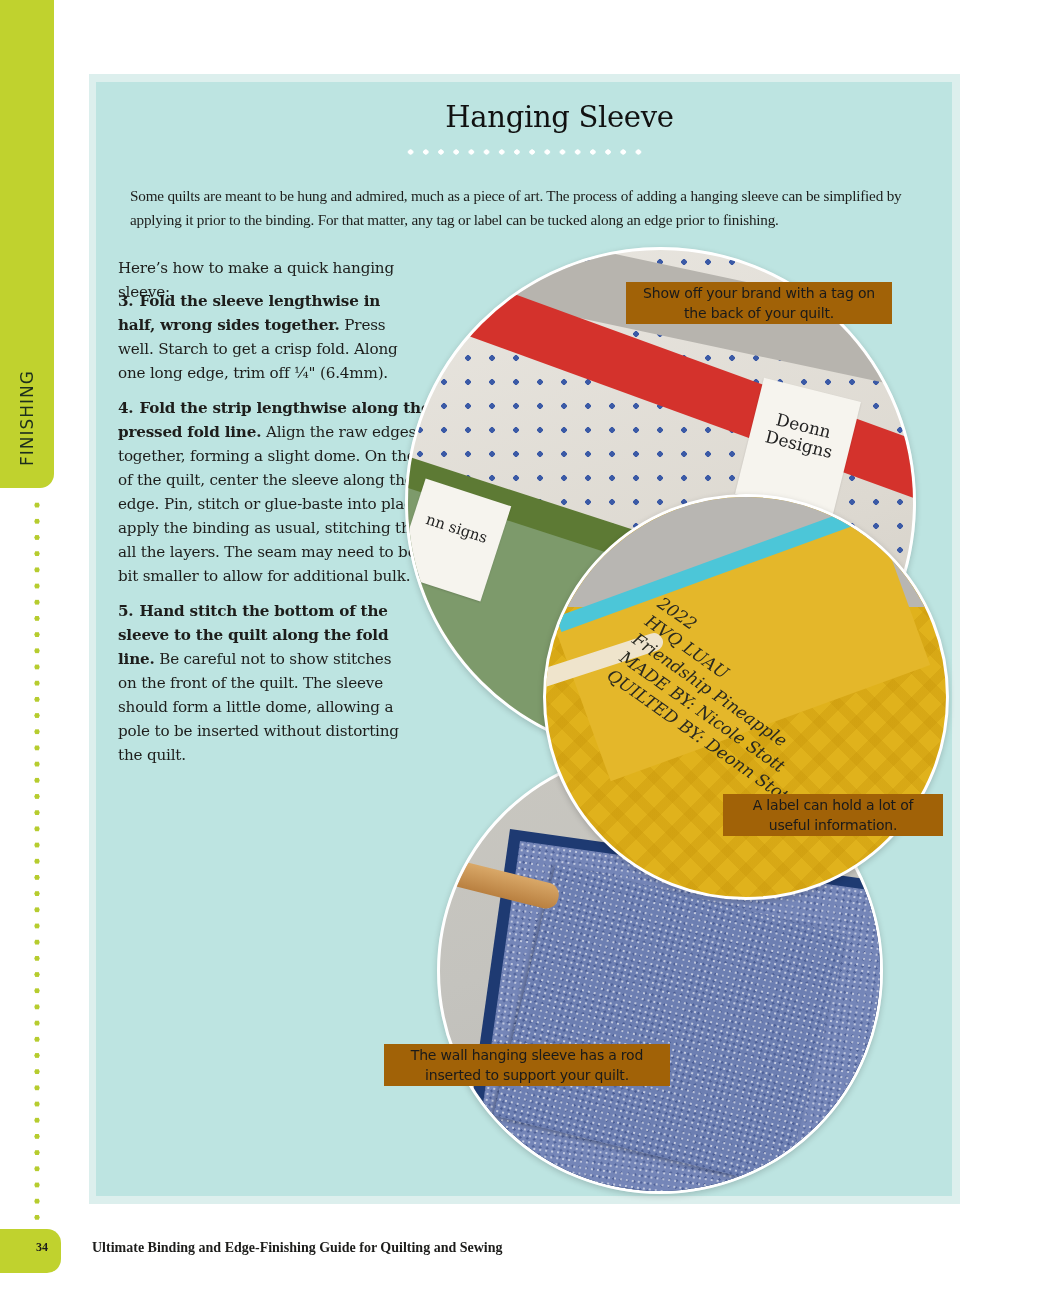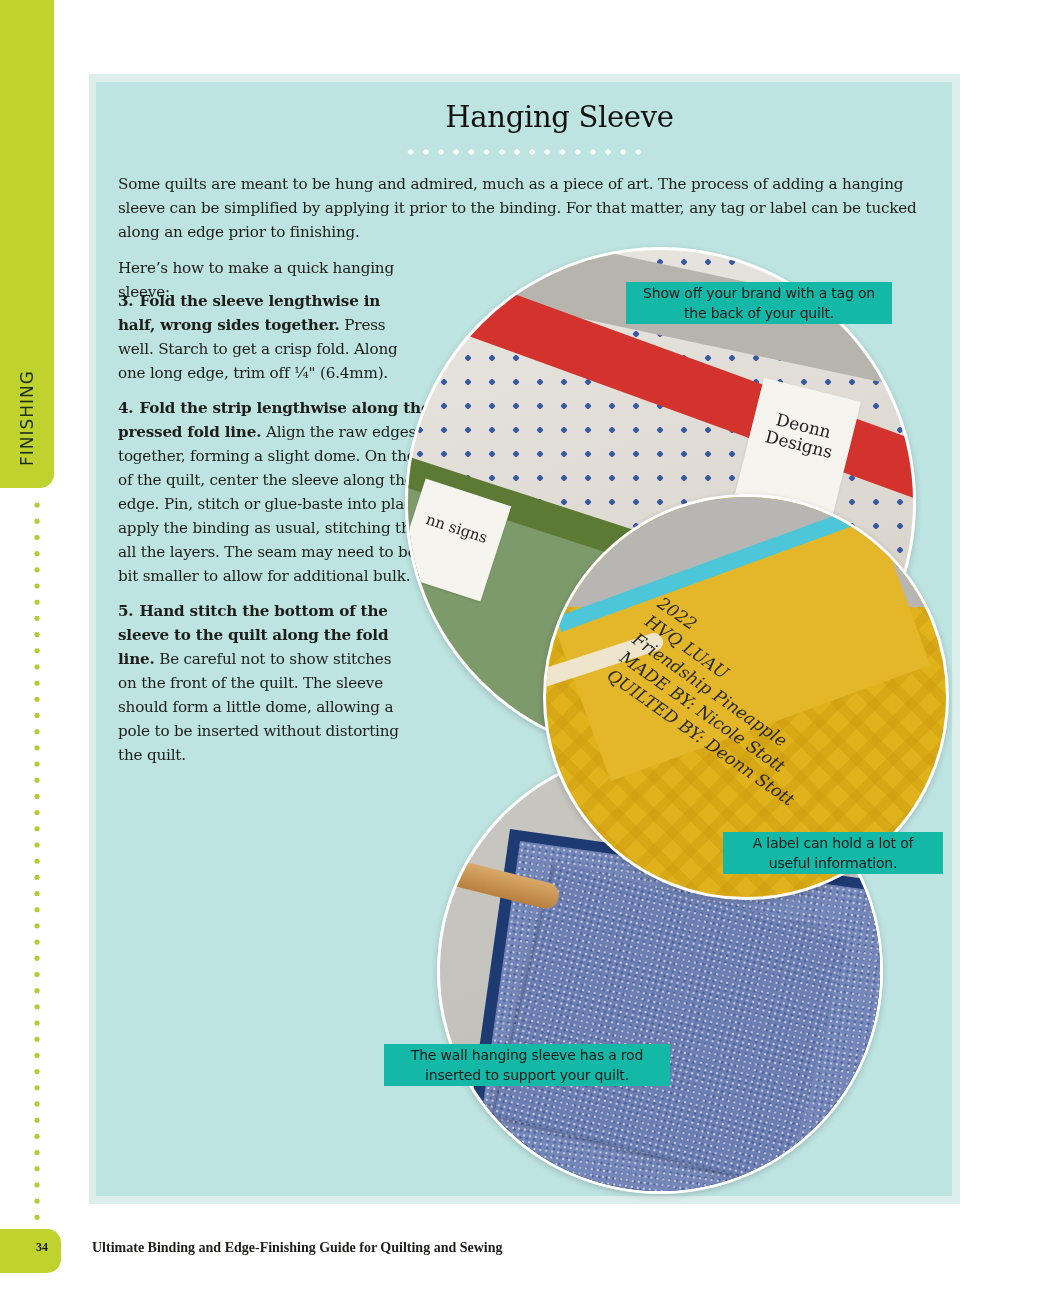--- a/index.html
+++ b/index.html
@@ -55,22 +55,23 @@
     font-family: "DejaVu Serif", serif; font-size: 29px; color: #111;
     letter-spacing: -0.3px;
   }
   .title-dots {
     position: absolute; left: 403px; top: 148px; width: 242px; height: 8px;
     background-image: radial-gradient(circle, #ffffff 2.4px, transparent 2.9px);
     background-size: 15.2px 8px; background-repeat: repeat-x;
   }
   .intro {
     position: absolute; left: 118px; top: 172px; width: 810px;
-    font-size: 15.2px; line-height: 24px; color: #1d1d1b; margin: 0;
+    font-size: 15.2px; line-height: 24px; color: #1d1d1b; margin: 12px;
     letter-spacing: -0.2px;
+    font-family: Liberation Serif, serif;
   }
   .lead {
     position: absolute; left: 118px; top: 256px; width: 330px;
     font-size: 15.2px; line-height: 24px; margin: 0; letter-spacing: -0.2px;
   }
   .steps { position: absolute; left: 118px; top: 289px; width: 350px; }
   .step {
     font-size: 15.2px; line-height: 24px; margin: 0 0 11px 0; letter-spacing: -0.2px;
   }
   .step b { font-weight: bold; }
@@ -164,27 +165,27 @@
     transform: rotate(14deg); transform-origin: 0 0;
     box-shadow: -2px 2px 4px rgba(0,0,0,0.25);
   }
   .photo-sleeve .rod {
     position: absolute; left: 0; top: 120px; width: 120px; height: 26px;
     background: linear-gradient(180deg, #d9a868, #b98040); border-radius: 12px;
     transform: rotate(14deg);
   }
 
   .caption {
-    position: absolute; background: #14b8a6;
+    position: absolute; background: #a16207;
     font-family: "DejaVu Sans", sans-serif; font-size: 14px; line-height: 20px;
     color: #1a1a1a; text-align: center; padding: 1px 7px;
     letter-spacing: -0.2px;
   }
   .cap1 { left: 626px; top: 282px; width: 252px; }
-  .cap2 { left: 723px; top: 832px; width: 206px; }
+  .cap2 { left: 723px; top: 794px; width: 206px; }
   .cap3 { left: 384px; top: 1044px; width: 272px; }
 </style>
 </head>
 <body>
 
 <div class="side-tab"></div>
 <div class="side-tab-label">
   <span>FINISHING</span>
 </div>
 <div class="dot-rail"></div>

